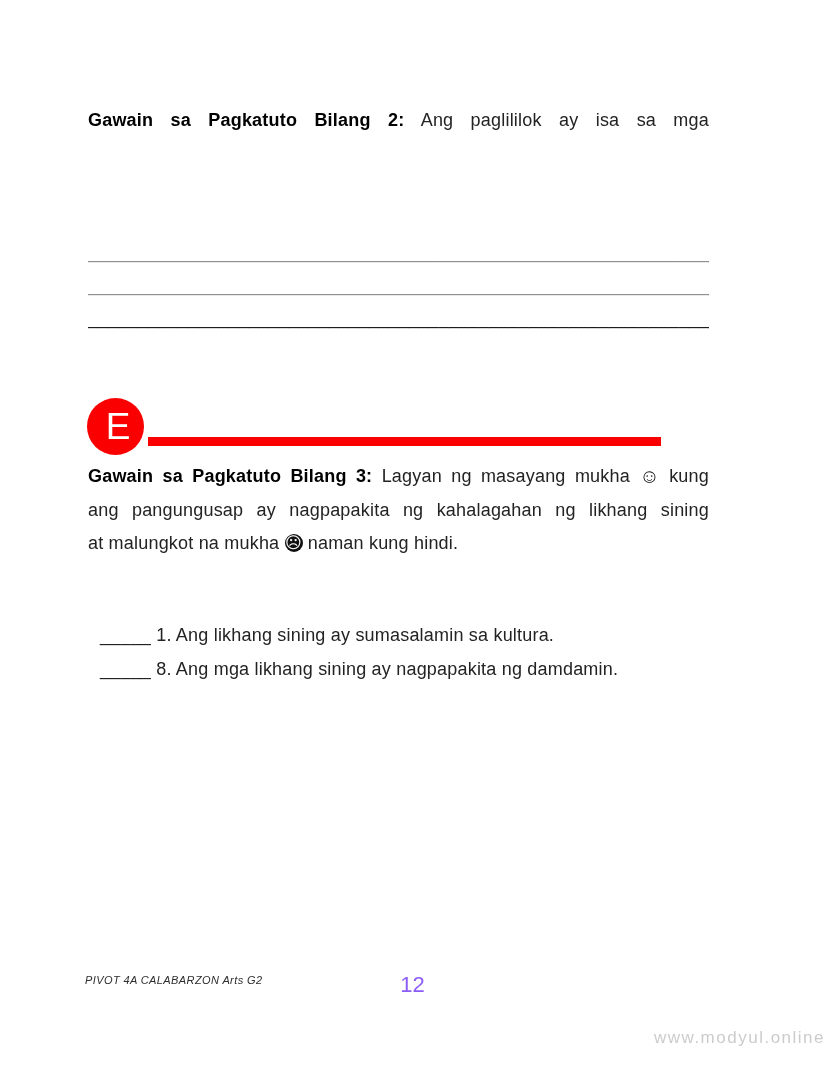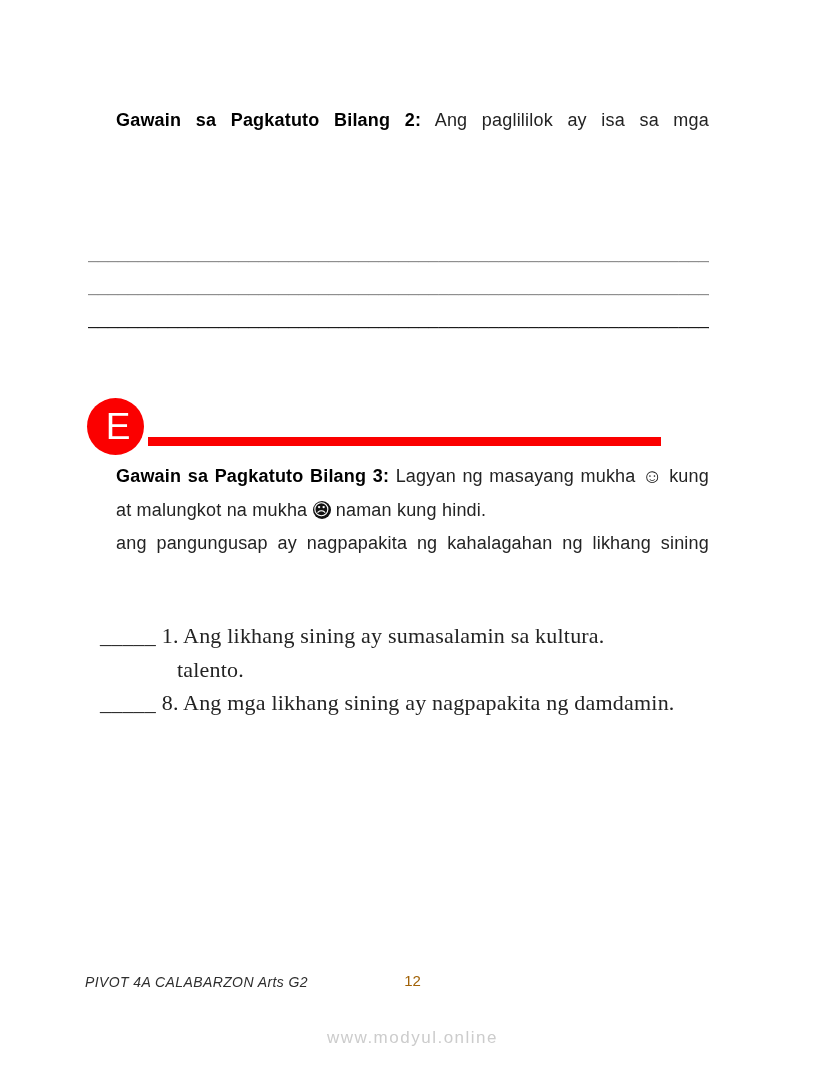--- a/index.html
+++ b/index.html
@@ -7,21 +7,21 @@
   body {
     width:825px; height:1075px; position:relative;
     font-family:"Liberation Sans", sans-serif;
     color:#232323;
   }
   .abs { position:absolute; }
   .para {
     left:88px; width:621px;
     font-size:18px; line-height:33.5px; letter-spacing:0.2px;
   }
-  .line { min-height:33.5px;margin-left:28px; }
+  .line { min-height:33.5px; }
   .stretch { text-align:justify; text-align-last:justify; }
   .bold-label { font-weight:bold; color:#000; }
   
   .answer-line {
     left:88px; width:621px; height:24px;
     font-size:18px; letter-spacing:0; white-space:nowrap; overflow:hidden;
   }
   .answer-gray { color:#8f8f8f; }
   .answer-dark { color:#1c1c1c; }
   
@@ -34,30 +34,30 @@
   }
   .divider-bar { left:148px; top:437px; width:513px; height:9px; }
   
   .face-happy { font-size:20px; color:#111; vertical-align:-1px; }
   .face-sad {
     display:inline-block; width:18px; height:18px; line-height:17px;
     background:#111111; color:#ffffff; border-radius:50%;
     text-align:center; font-size:16px; vertical-align:-3px; overflow:hidden;
   }
   
-  .checklist { left:72px; top:619px; width:621px; font-size:22px; line-height:33.5px; letter-spacing:0.2px;font-family:Liberation Serif, serif; }
+  .checklist { left:100px; top:619px; width:621px; font-size:18px; line-height:33.5px; letter-spacing:0.2px; }
   .cont { padding-left:77px; }
   
   .footer-left {
-    left:85px; top:974px; font-size:14px; font-style:italic;
+    left:85px; top:974px; font-size:11px; font-style:italic;
     letter-spacing:0.4px; color:#2e2e2e;
   }
-  .page-number { left:0; top:972px; width:825px; text-align:center; font-size:15px; color:#a16207; }
+  .page-number { left:0; top:972px; width:825px; text-align:center; font-size:22px; color:#8b5cf6; }
   .watermark {
-    left:0; top:1028px; width:825px; text-align:center;
+    left:0; top:1028px; width:825px; text-align:right;
     font-size:17px; letter-spacing:1.5px; color:#cccccc;
   }
 </style>
 </head>
 <body>
 
 <div class="abs para" style="top:104px">
   <div class="line stretch">
     <span class="bold-label">Gawain sa Pagkatuto  Bilang 2:</span>
     <span>Ang paglililok ay isa sa mga</span>
@@ -73,36 +73,35 @@
 </div>
 <div class="abs divider-bar" style="background:#fb0000"></div>
 
 <div class="abs para" style="top:460px">
   <div class="line stretch">
     <span class="bold-label">Gawain sa Pagkatuto  Bilang 3:</span>
     <span>Lagyan ng masayang mukha</span>
     <span class="face-happy">☺</span>
     <span>kung</span>
   </div>
+  <div class="line stretch">ang pangungusap ay nagpapakita ng kahalagahan ng likhang sining</div>
   <div class="line">
     <span>at malungkot na mukha</span>
     <span class="face-sad">☹</span>
     <span>naman kung hindi.</span>
   </div>
-  <div class="line stretch">ang pangungusap ay nagpapakita ng kahalagahan ng likhang sining</div>
 </div>
 
 <div class="abs checklist">
   <div>
     <div class="line">_____ 1. Ang likhang sining ay sumasalamin sa kultura.</div>
   </div>
   <div>
   </div>
   <div>
-    <div class="line cont">talento.</div>
   </div>
   <div>
     <div class="line">_____ 8. Ang mga likhang sining ay nagpapakita ng damdamin.</div>
   </div>
 </div>
 
 <div class="abs footer-left">PIVOT 4A CALABARZON Arts G2</div>
 <div class="abs page-number">12</div>
 
 <div class="abs watermark">www.modyul.online</div>

